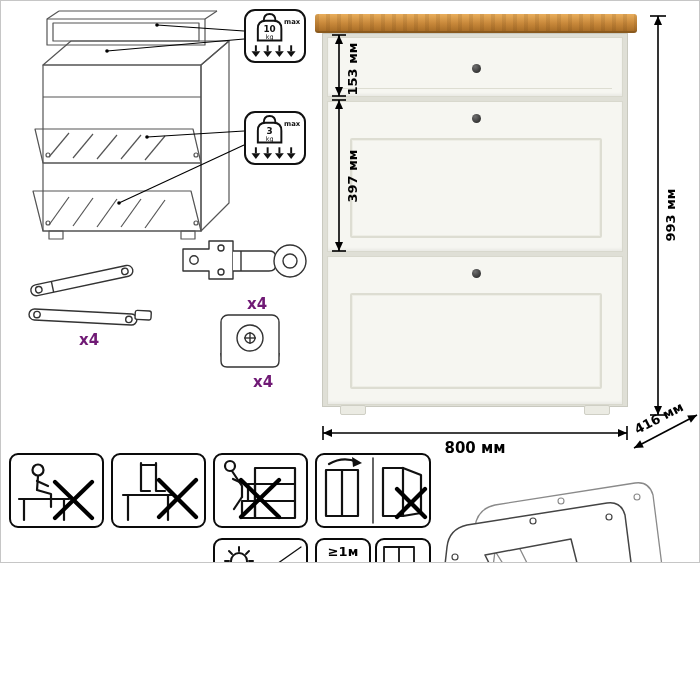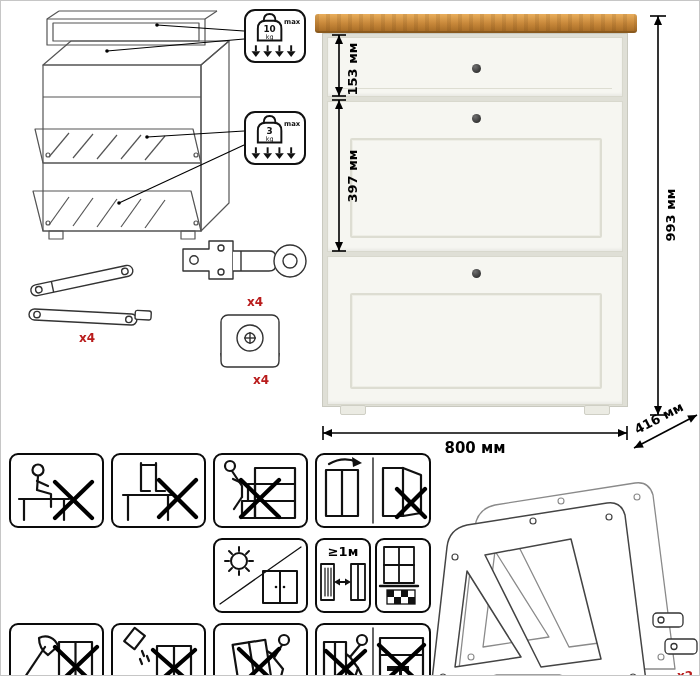--- a/index.html
+++ b/index.html
@@ -1,23 +1,23 @@
 <!DOCTYPE html>
 <html><head>
 <meta charset="utf-8">
 <style>
   * { margin:0; padding:0; box-sizing:border-box; }
   html,body { background:#ffffff; }
   .canvas {
-    position:relative; width:700px; height:676px; background:#fff;
+    position:relative; width:700px; height:563px; background:#fff;
     border:1px solid #c6c6c6; overflow:hidden;
     font-family:"DejaVu Sans", sans-serif; color:#111;
   }
   .abs { position:absolute; }
-  .qty { position:absolute; font-weight:bold; font-size:12px; color:#b91c1c; }
+  .qty { position:absolute; font-weight:bold; font-size:15px; color:#701a75; }
   .badge {
     position:absolute; width:62px; height:54px; background:#fff;
     border:2.5px solid #111; border-radius:11px;
   }
   .cell {
     position:absolute; width:95px; height:75px; background:#fff;
     border:2px solid #0a0a0a; border-radius:9px;
     display:flex; align-items:center; justify-content:flex-start;
   }
   .cell.wide { width:116px; }

